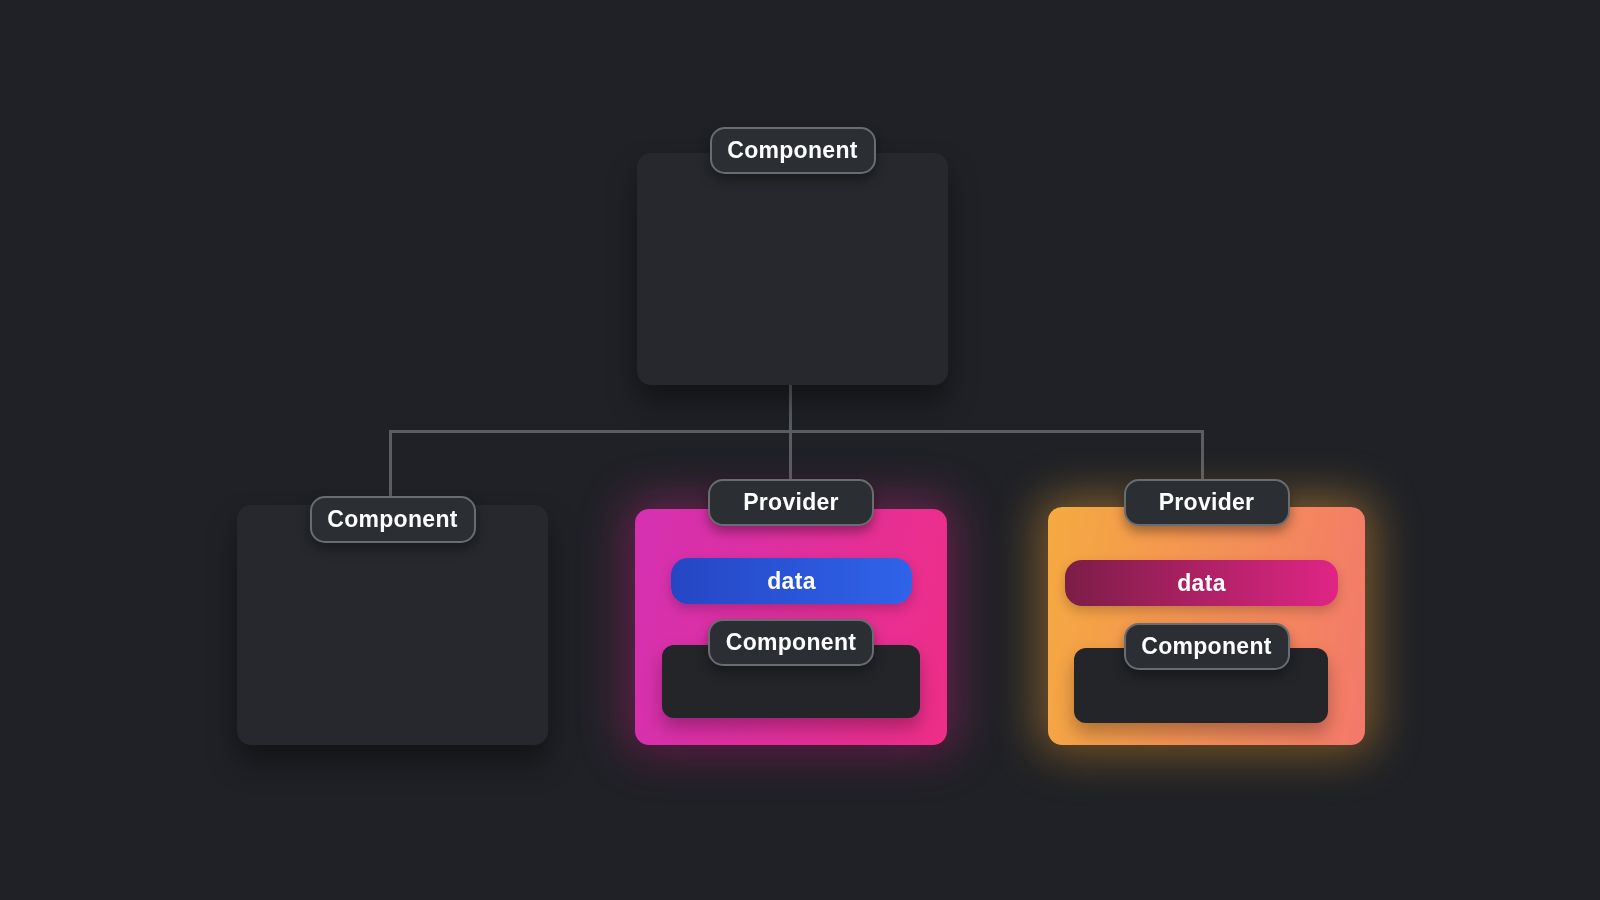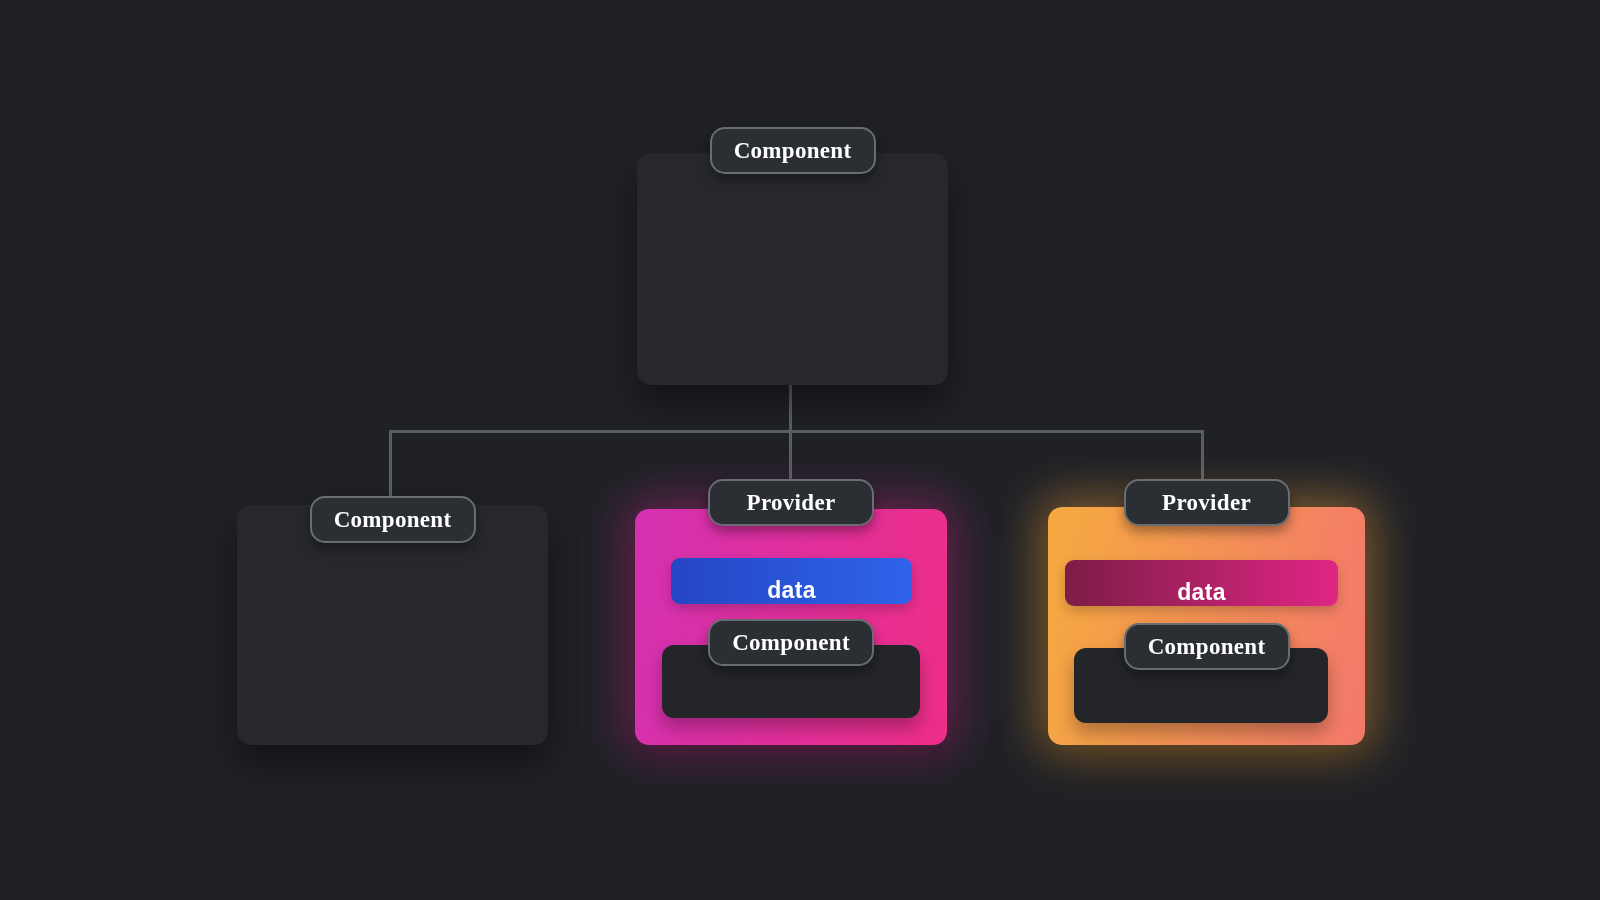--- a/index.html
+++ b/index.html
@@ -39,36 +39,35 @@
     width: 166px;
     height: 47px;
     background: #2b2e33;
     border: 2.5px solid #696c71;
     border-radius: 15px;
     display: flex;
     align-items: center;
     justify-content: center;
     z-index: 3;
     box-shadow: 0 6px 12px rgba(0,0,0,0.35);
-    font-family: Liberation Serif, serif;
   }
   .pill span {
     color: #ffffff;
     font-size: 23px;
     font-weight: 600;
     letter-spacing: 0.3px;
     white-space: nowrap;
   }
 
   
   .databar {
     position: absolute;
-    border-radius: 9px;
+    border-radius: 17px;
     display: flex;
-    align-items: flex-end;
+    align-items: center;
     justify-content: center;
     box-shadow: 0 5px 12px rgba(0,0,0,0.20);
     z-index: 2;
   }
   .databar.blue   { background: linear-gradient(90deg, #2546c4 0%, #2f63ea 100%); }
   .databar.maroon { background: linear-gradient(90deg, #7c1d46 0%, #e02585 100%); }
   .databar span {
     color: #ffffff;
     font-size: 23px;
     font-weight: 700;

